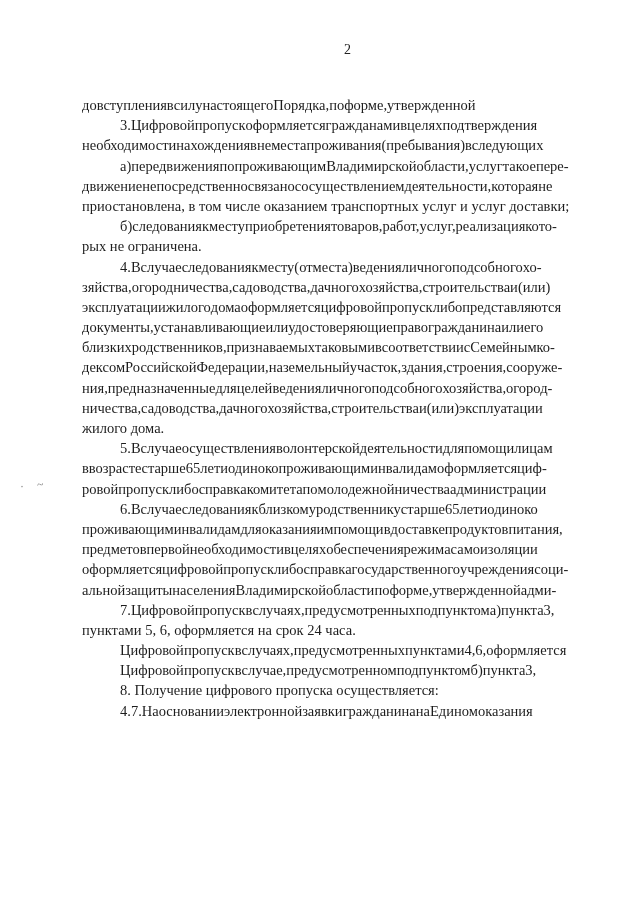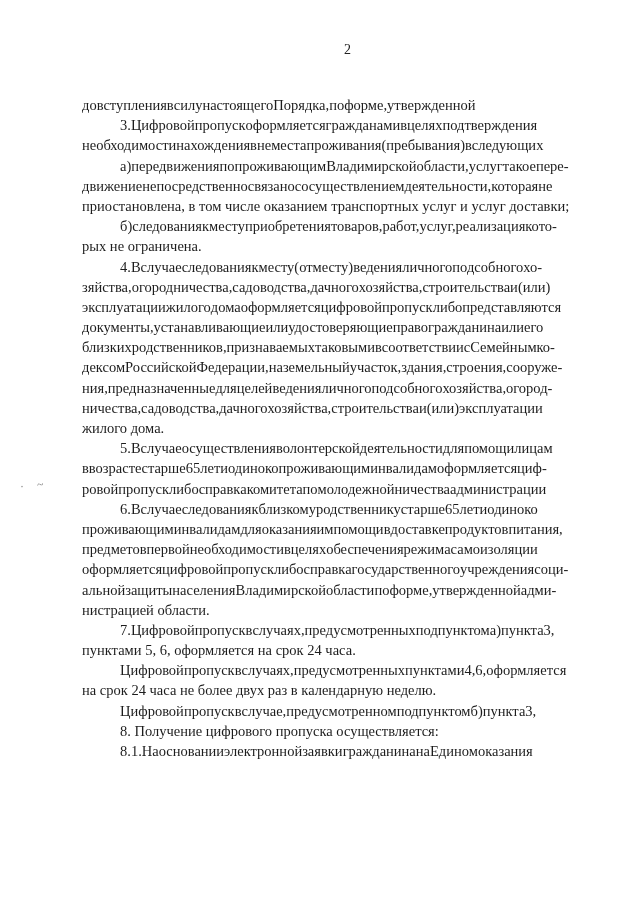--- a/index.html
+++ b/index.html
@@ -127,21 +127,21 @@
       </div>
       <div class="line">рых не ограничена.</div>
       <div class="line just ind">
         <span>4.</span>
         <span>В</span>
         <span>случае</span>
         <span>следования</span>
         <span>к</span>
         <span>месту</span>
         <span>(от</span>
-        <span>месту)</span>
+        <span>места)</span>
         <span>ведения</span>
         <span>личного</span>
         <span>подсобного</span>
         <span>хо-</span>
       </div>
       <div class="line just">
         <span>зяйства,</span>
         <span>огородничества,</span>
         <span>садоводства,</span>
         <span>дачного</span>
@@ -299,21 +299,20 @@
         <span>альной</span>
         <span>защиты</span>
         <span>населения</span>
         <span>Владимирской</span>
         <span>области</span>
         <span>по</span>
         <span>форме,</span>
         <span>утвержденной</span>
         <span>адми-</span>
       </div>
-      <div class="line">нистрацией области.</div>
       <div class="line just ind">
         <span>7.</span>
         <span>Цифровой</span>
         <span>пропуск</span>
         <span>в</span>
         <span>случаях,</span>
         <span>предусмотренных</span>
         <span>подпунктом</span>
         <span>а)</span>
         <span>пункта</span>
@@ -324,35 +323,34 @@
         <span>Цифровой</span>
         <span>пропуск</span>
         <span>в</span>
         <span>случаях,</span>
         <span>предусмотренных</span>
         <span>пунктами</span>
         <span>4,</span>
         <span>6,</span>
         <span>оформляется</span>
       </div>
-      <div class="line">на срок 24 часа не более двух раз в календарную неделю.</div>
       <div class="line just ind">
         <span>Цифровой</span>
         <span>пропуск</span>
         <span>в</span>
         <span>случае,</span>
         <span>предусмотренном</span>
         <span>подпунктом</span>
         <span>б)</span>
         <span>пункта</span>
         <span>3,</span>
       </div>
       <div class="line ind">8. Получение цифрового пропуска осуществляется:</div>
       <div class="line just ind">
-        <span>8.1.</span>
+        <span>4.7.</span>
         <span>На</span>
         <span>основании</span>
         <span>электронной</span>
         <span>заявки</span>
         <span>гражданина</span>
         <span>на</span>
         <span>Едином</span>
         <span>оказания</span>
       </div>
     </div>

